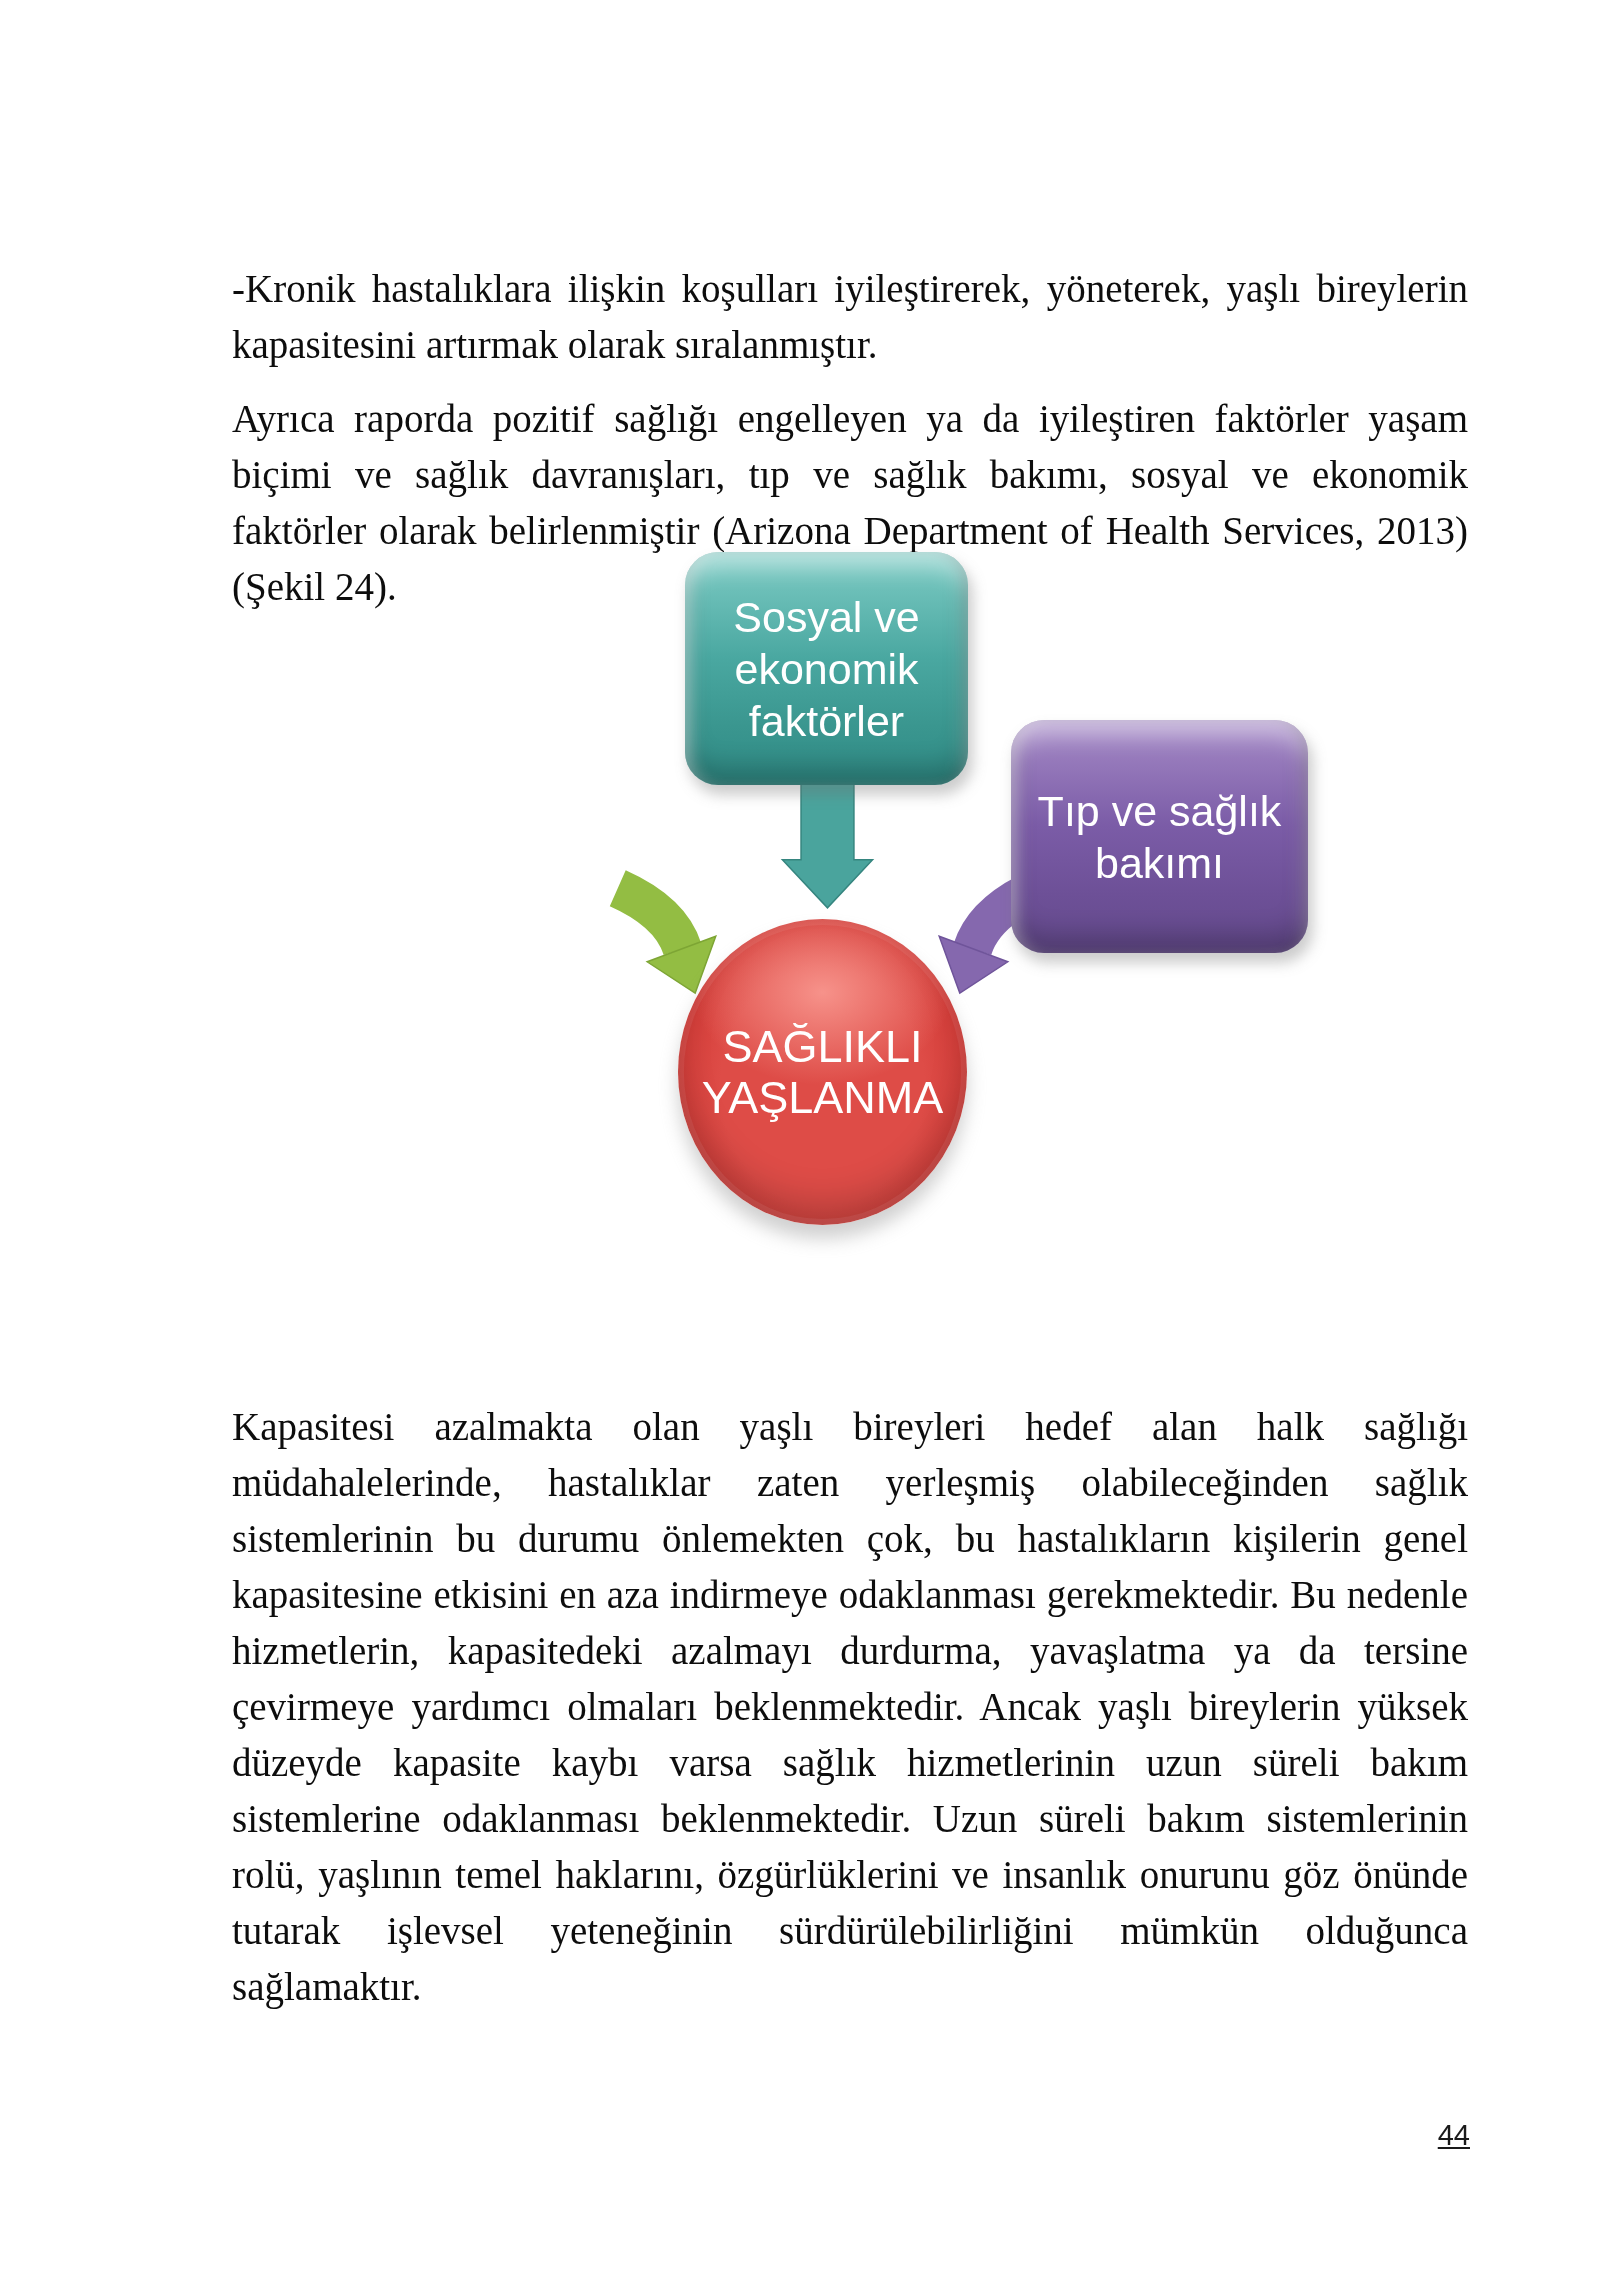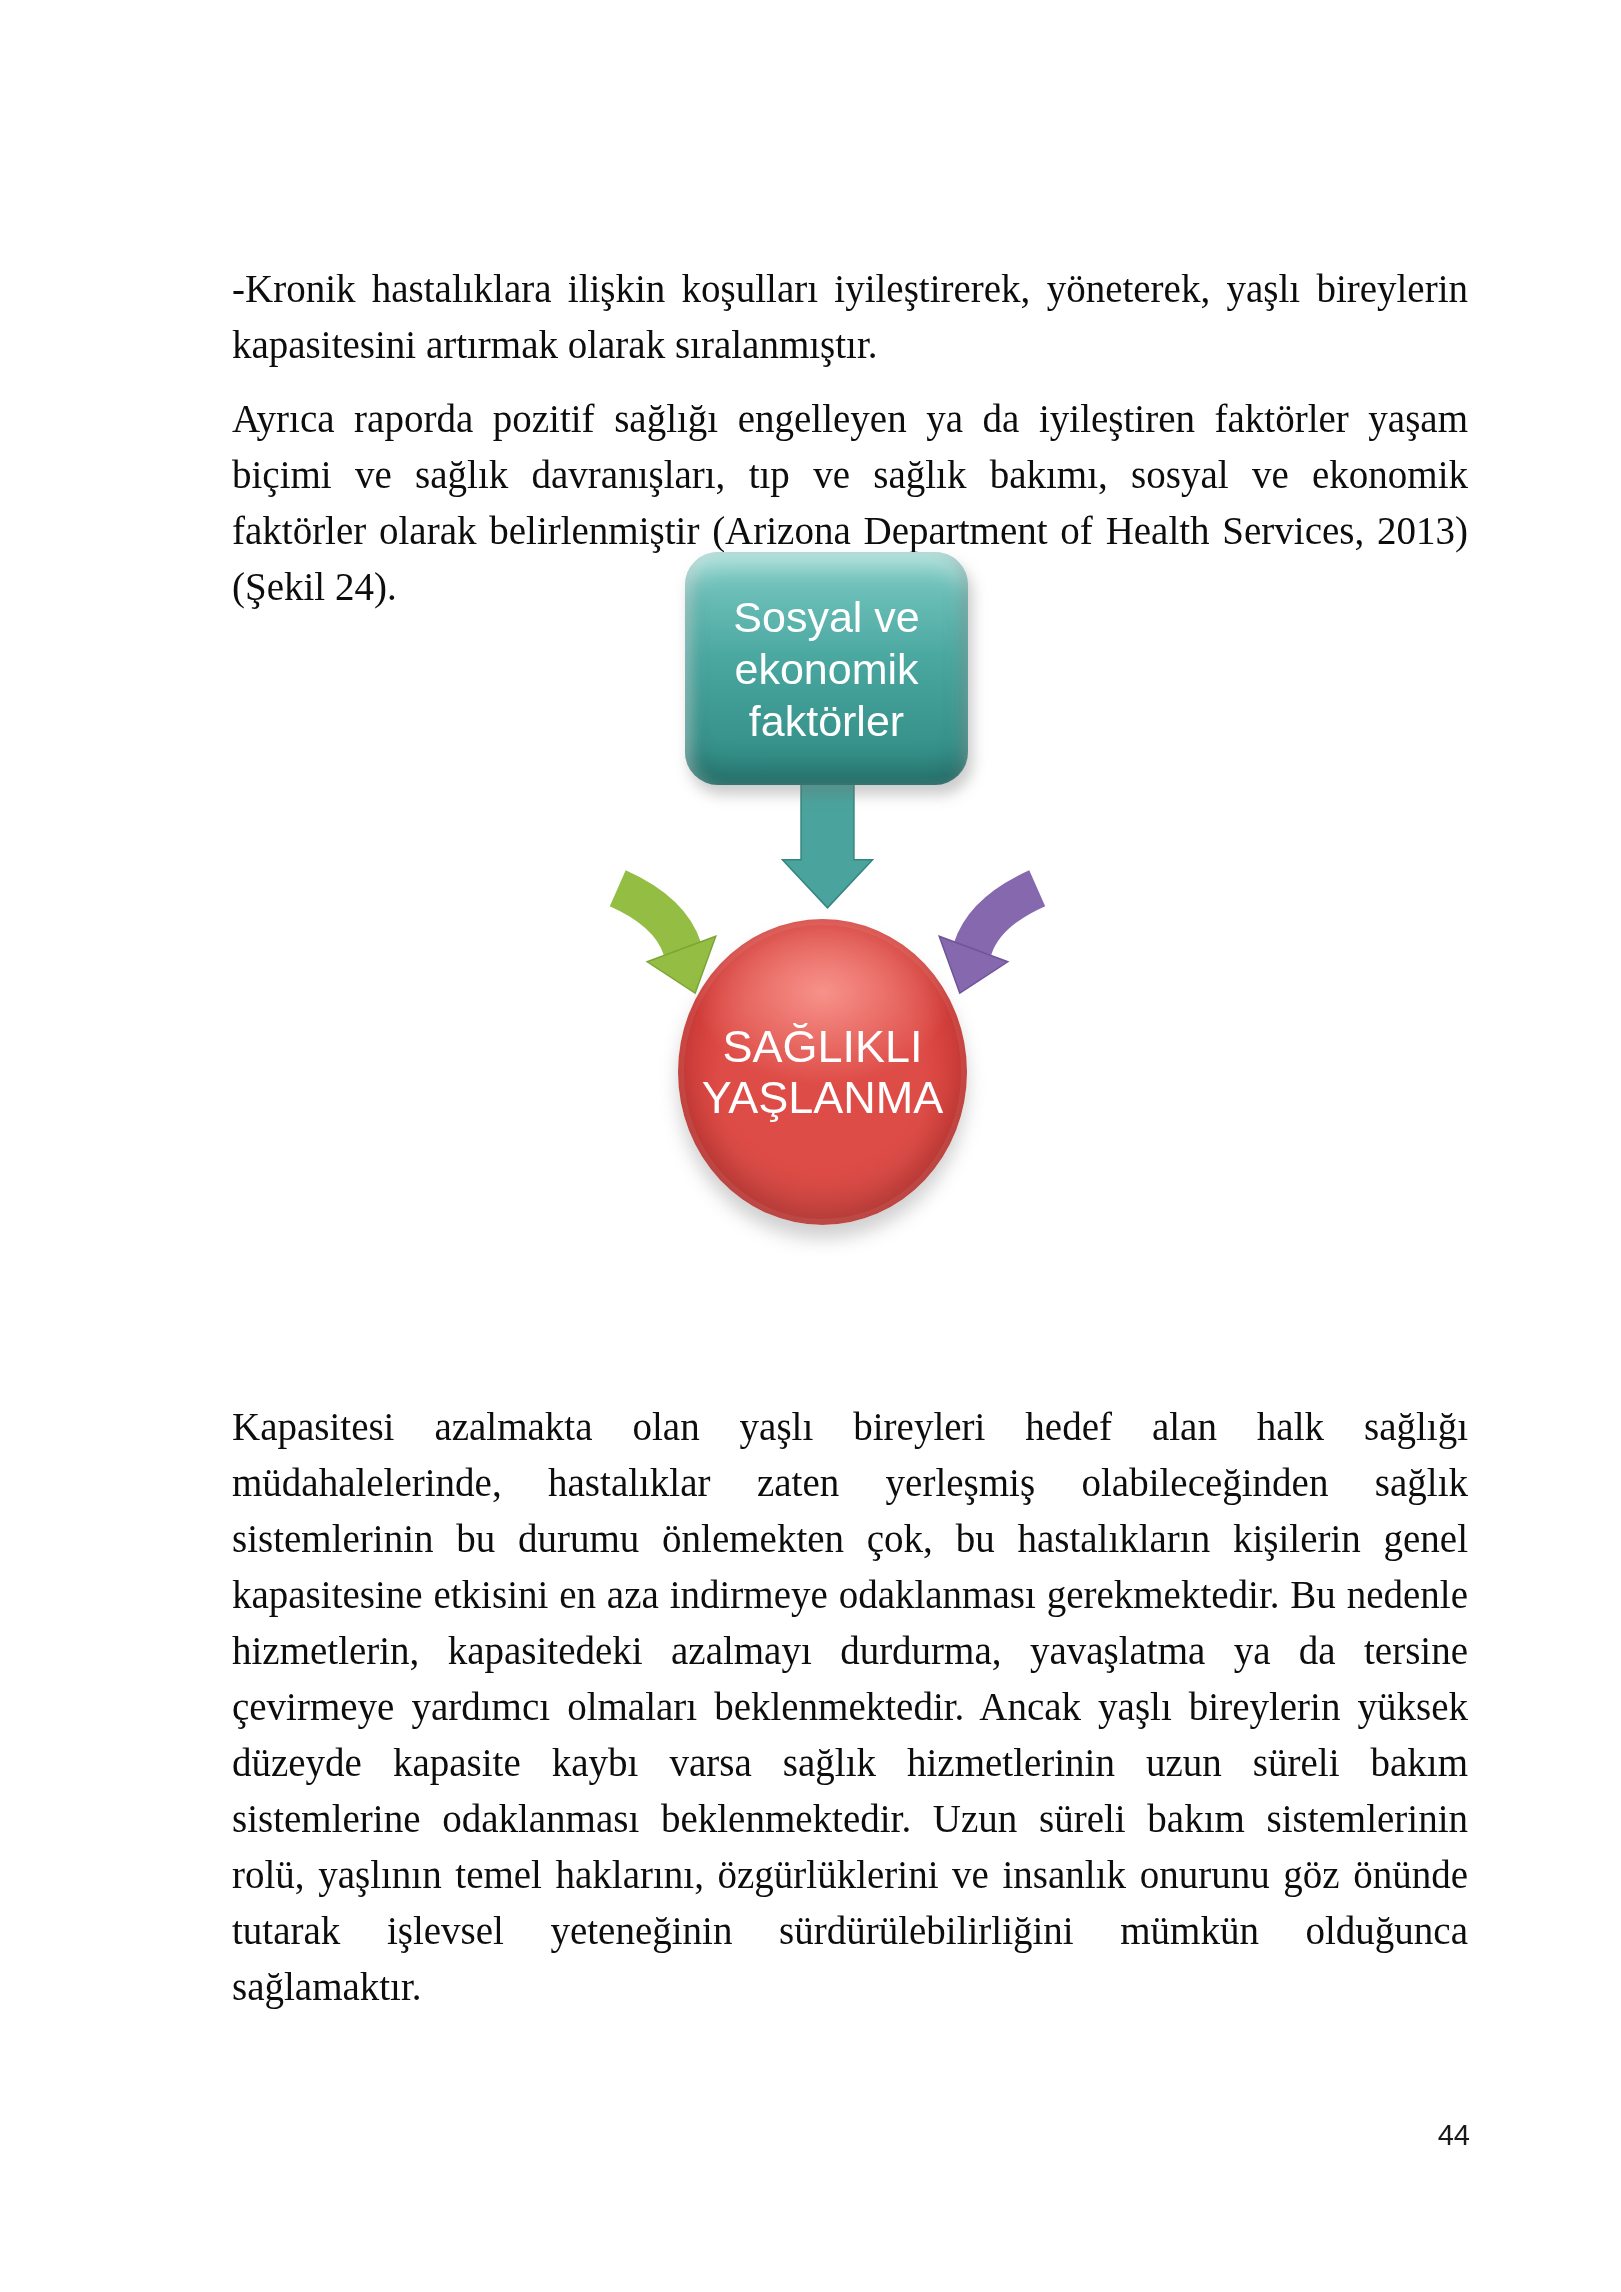--- a/index.html
+++ b/index.html
@@ -91,20 +91,21 @@
 
   .page-number {
     position: absolute;
     top: 2119px;
     left: 1411px;
     width: 59px;
     text-align: right;
     font-family: "Liberation Sans", "DejaVu Sans", sans-serif;
     font-size: 29px;
     color: #1a1a1a;
+    text-decoration: underline;
   }
 </style>
 </head>
 <body>
 
 <div class="page">
 
   <p class="body-para para-1">-Kronik hastalıklara ilişkin koşulları iyileştirerek, yöneterek, yaşlı bireylerin kapasitesini artırmak olarak sıralanmıştır.</p>
 
   <p class="body-para para-2">Ayrıca raporda pozitif sağlığı engelleyen ya da iyileştiren faktörler yaşam biçimi ve sağlık davranışları, tıp ve sağlık bakımı, sosyal ve ekonomik faktörler olarak belirlenmiştir (Arizona Department of Health Services, 2013) (Şekil 24).</p>
@@ -126,20 +127,24 @@
       </g>
     </svg>
 
     <div class="node node-top">
       <span>Sosyal ve
 ekonomik
 faktörler</span>
     </div>
 
 
+    <div class="node node-right">
+      <span>Tıp ve sağlık
+bakımı</span>
+    </div>
 
     <div class="node node-center">
       <span>SAĞLIKLI
 YAŞLANMA</span>
     </div>
 
   </div>
 
   <p class="body-para para-3">Kapasitesi azalmakta olan yaşlı bireyleri hedef alan halk sağlığı müdahalelerinde, hastalıklar zaten yerleşmiş olabileceğinden sağlık sistemlerinin bu durumu önlemekten çok, bu hastalıkların kişilerin genel kapasitesine etkisini en aza indirmeye odaklanması gerekmektedir. Bu nedenle hizmetlerin, kapasitedeki azalmayı durdurma, yavaşlatma ya da tersine çevirmeye yardımcı olmaları beklenmektedir. Ancak yaşlı bireylerin yüksek düzeyde kapasite kaybı varsa sağlık hizmetlerinin uzun süreli bakım sistemlerine odaklanması beklenmektedir. Uzun süreli bakım sistemlerinin rolü, yaşlının temel haklarını, özgürlüklerini ve insanlık onurunu göz önünde tutarak işlevsel yeteneğinin sürdürülebilirliğini mümkün olduğunca sağlamaktır.</p>
 

